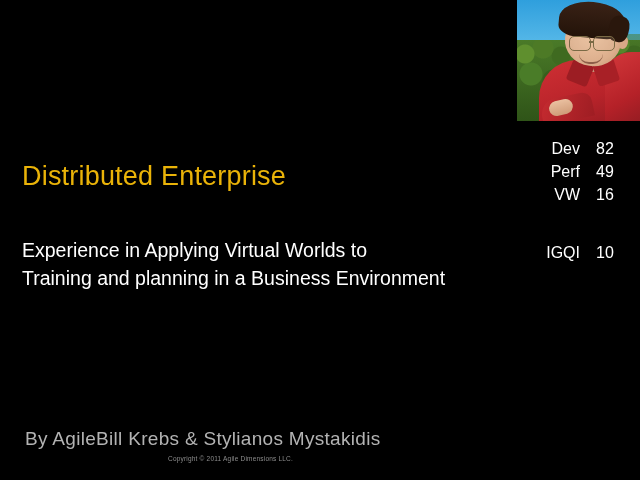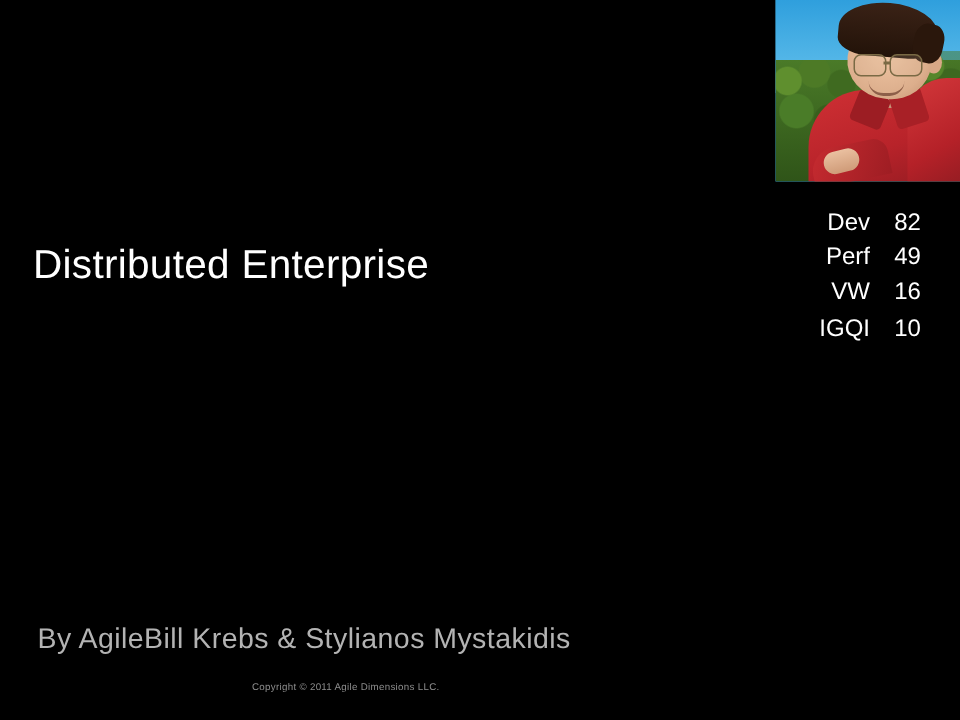--- a/index.html
+++ b/index.html
@@ -152,21 +152,21 @@
   }
 
   
   #title {
     position: absolute;
     left: 22px;
     top: 161px;
     font-size: 27px;
     font-weight: 400;
     letter-spacing: 0.2px;
-    color: #ffffff;
+    color: #eab308;
     white-space: nowrap;
   }
   #subtitle {
     position: absolute;
     left: 22px;
     top: 236px;
     font-size: 19.5px;
     font-weight: 400;
     line-height: 28px;
     color: #ffffff;
@@ -181,36 +181,36 @@
     top: 138px;
     width: 112px;
   }
   .stat-row {
     display: flex;
     align-items: center;
     height: 22.8px;
     color: #ffffff;
     font-size: 16px;
   }
-  .stat-row.spacer-before { margin-top: 2px; }
+  .stat-row.spacer-before { margin-top: 35px; }
   .stat-label {
     flex: 0 0 62px;
     text-align: right;
     padding-right: 0px;
   }
   .stat-value {
     flex: 0 0 50px;
     text-align: center;
   }
 
   
   #byline {
     position: absolute;
     left: 25px;
-    top: 416px;
+    top: 428px;
     font-size: 19px;
     color: #b3b3b3;
     letter-spacing: 0.3px;
     white-space: nowrap;
   }
   #copyright {
     position: absolute;
     left: 168px;
     top: 455px;
     font-size: 6.5px;
@@ -240,20 +240,24 @@
     <div class="ph-hair"></div>
     <div class="ph-hair2"></div>
     <div class="ph-glass-l"></div>
     <div class="ph-glass-r"></div>
     <div class="ph-bridge"></div>
     <div class="ph-smile"></div>
   </div>
 
   <div id="title">Distributed Enterprise</div>
 
+  <div id="subtitle">
+    <span class="sub-line">Experience in Applying Virtual Worlds to</span>
+    <span class="sub-line">Training and planning in a Business Environment</span>
+  </div>
 
   <div id="stats">
       <div class="stat-row">
         <span class="stat-label">Dev</span>
         <span class="stat-value">82</span>
       </div>
       <div class="stat-row">
         <span class="stat-label">Perf</span>
         <span class="stat-value">49</span>
       </div>

